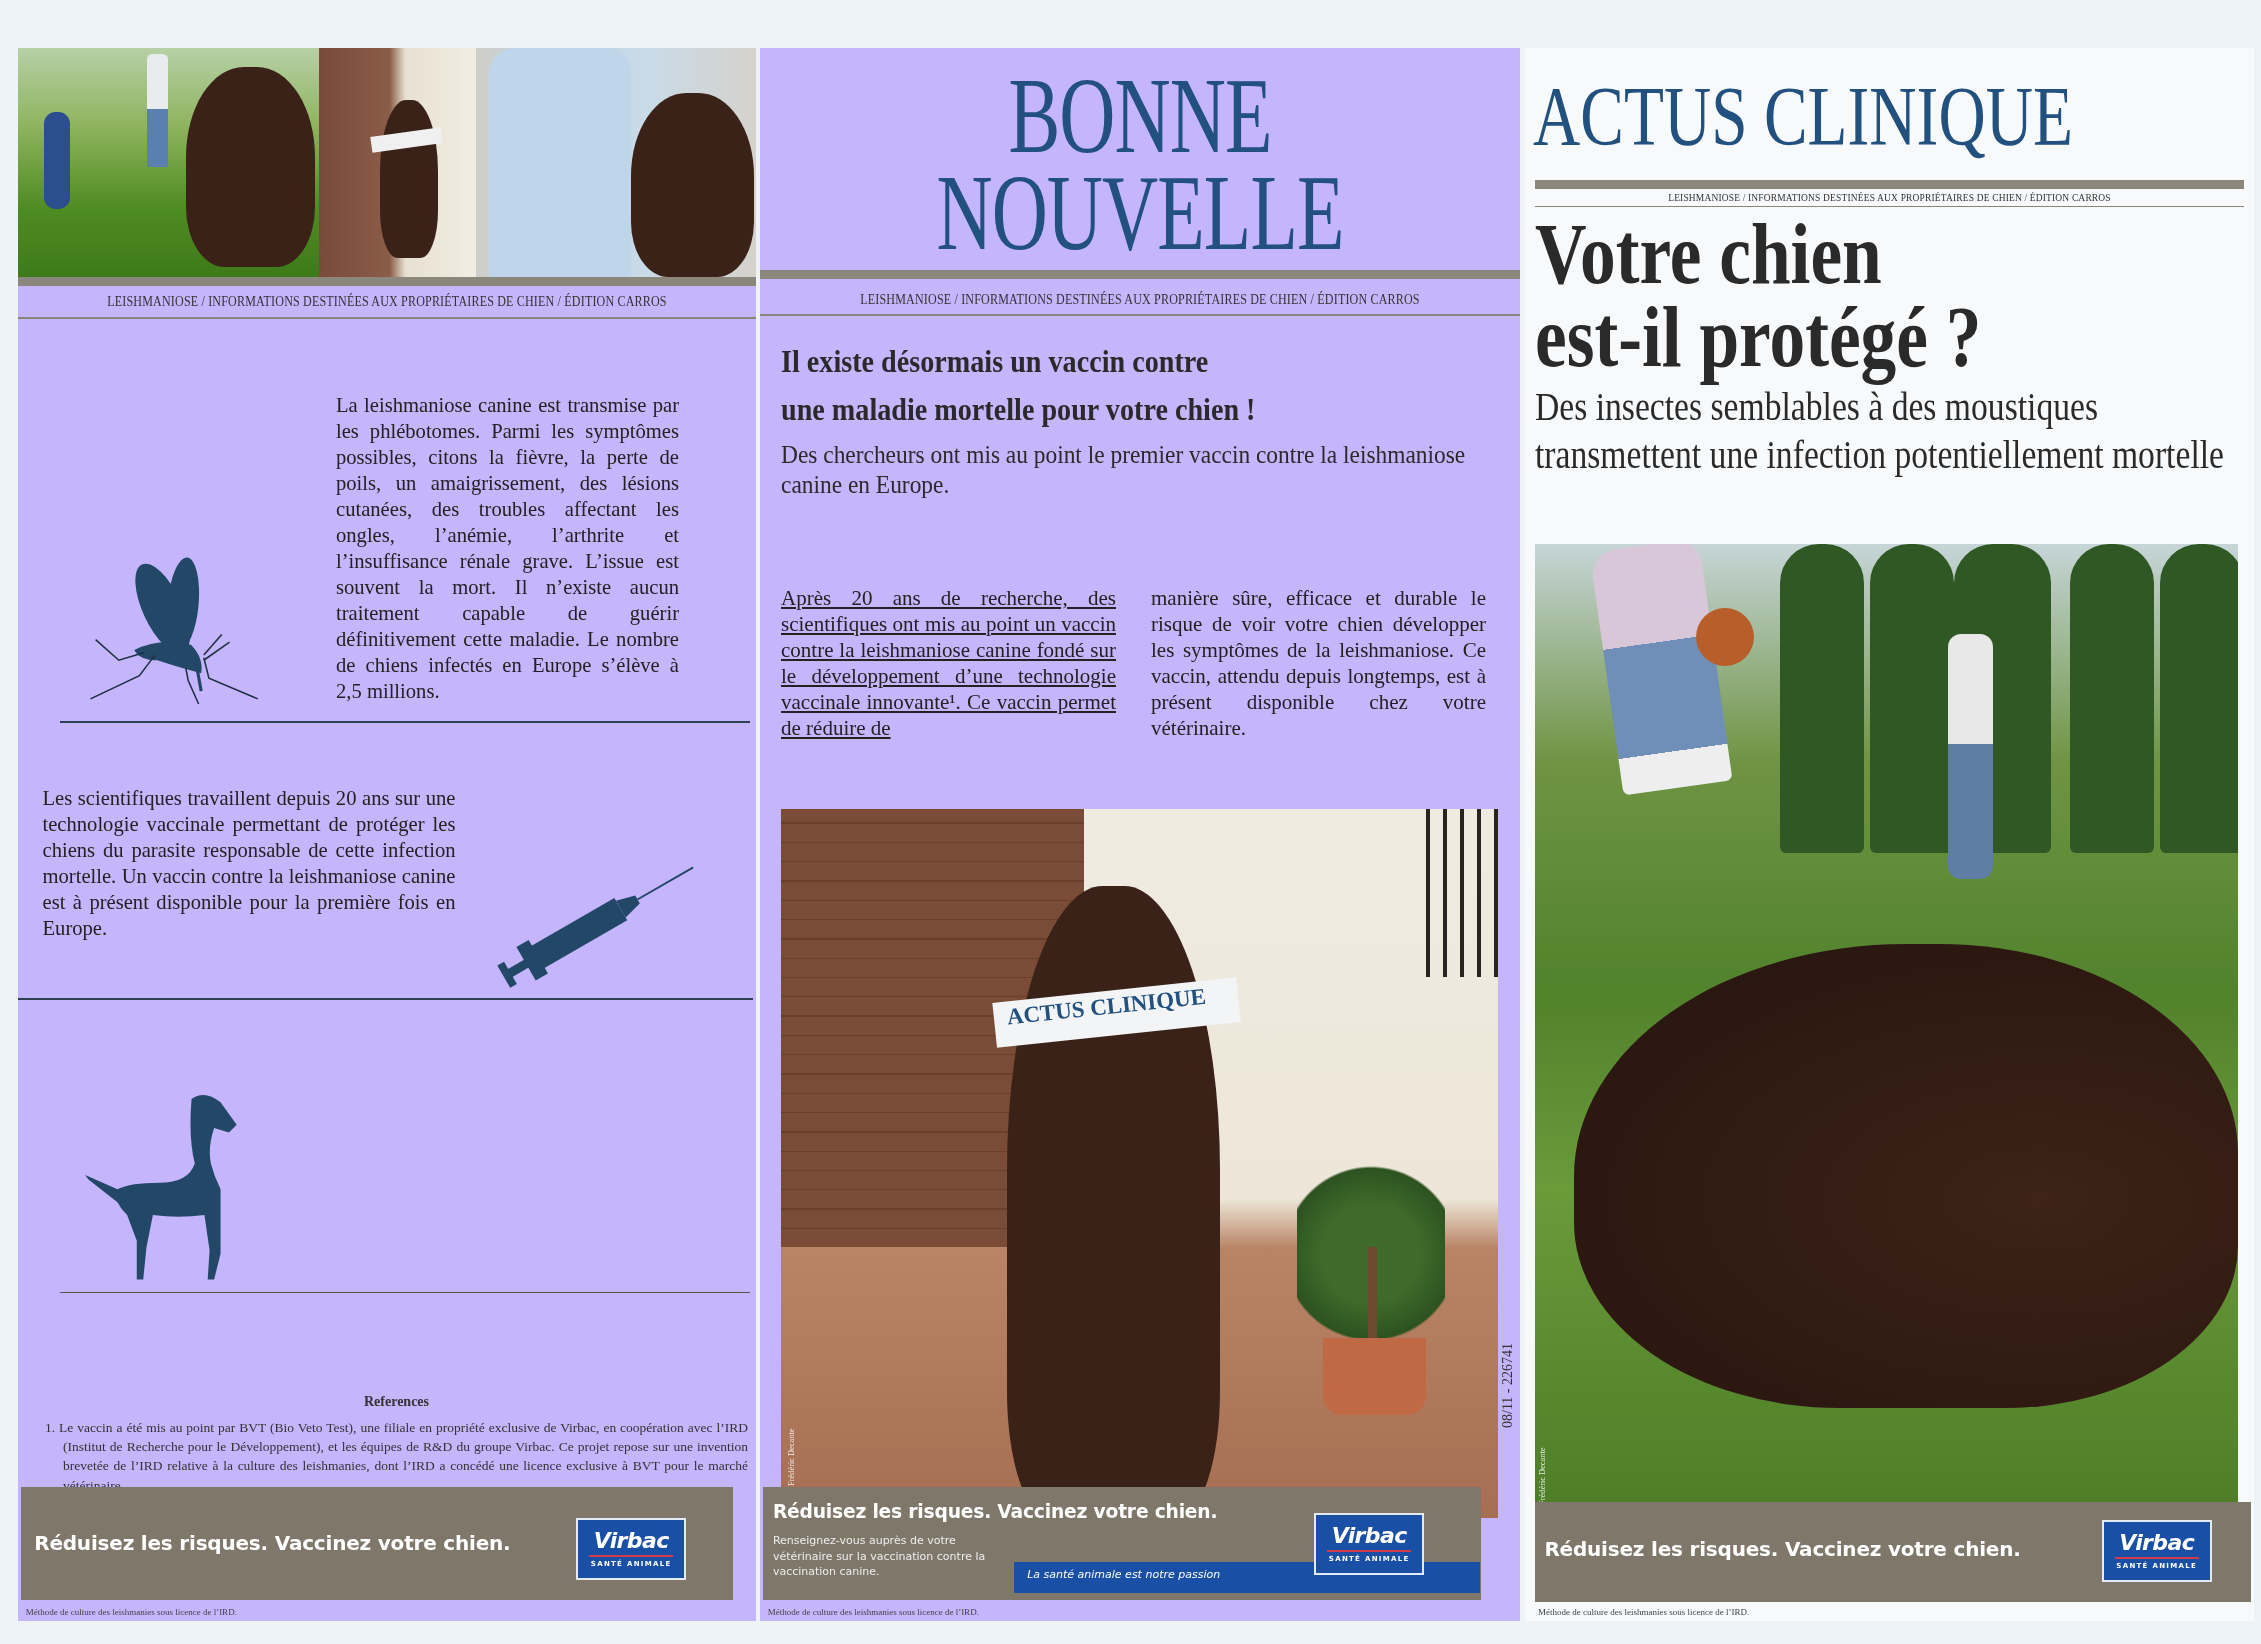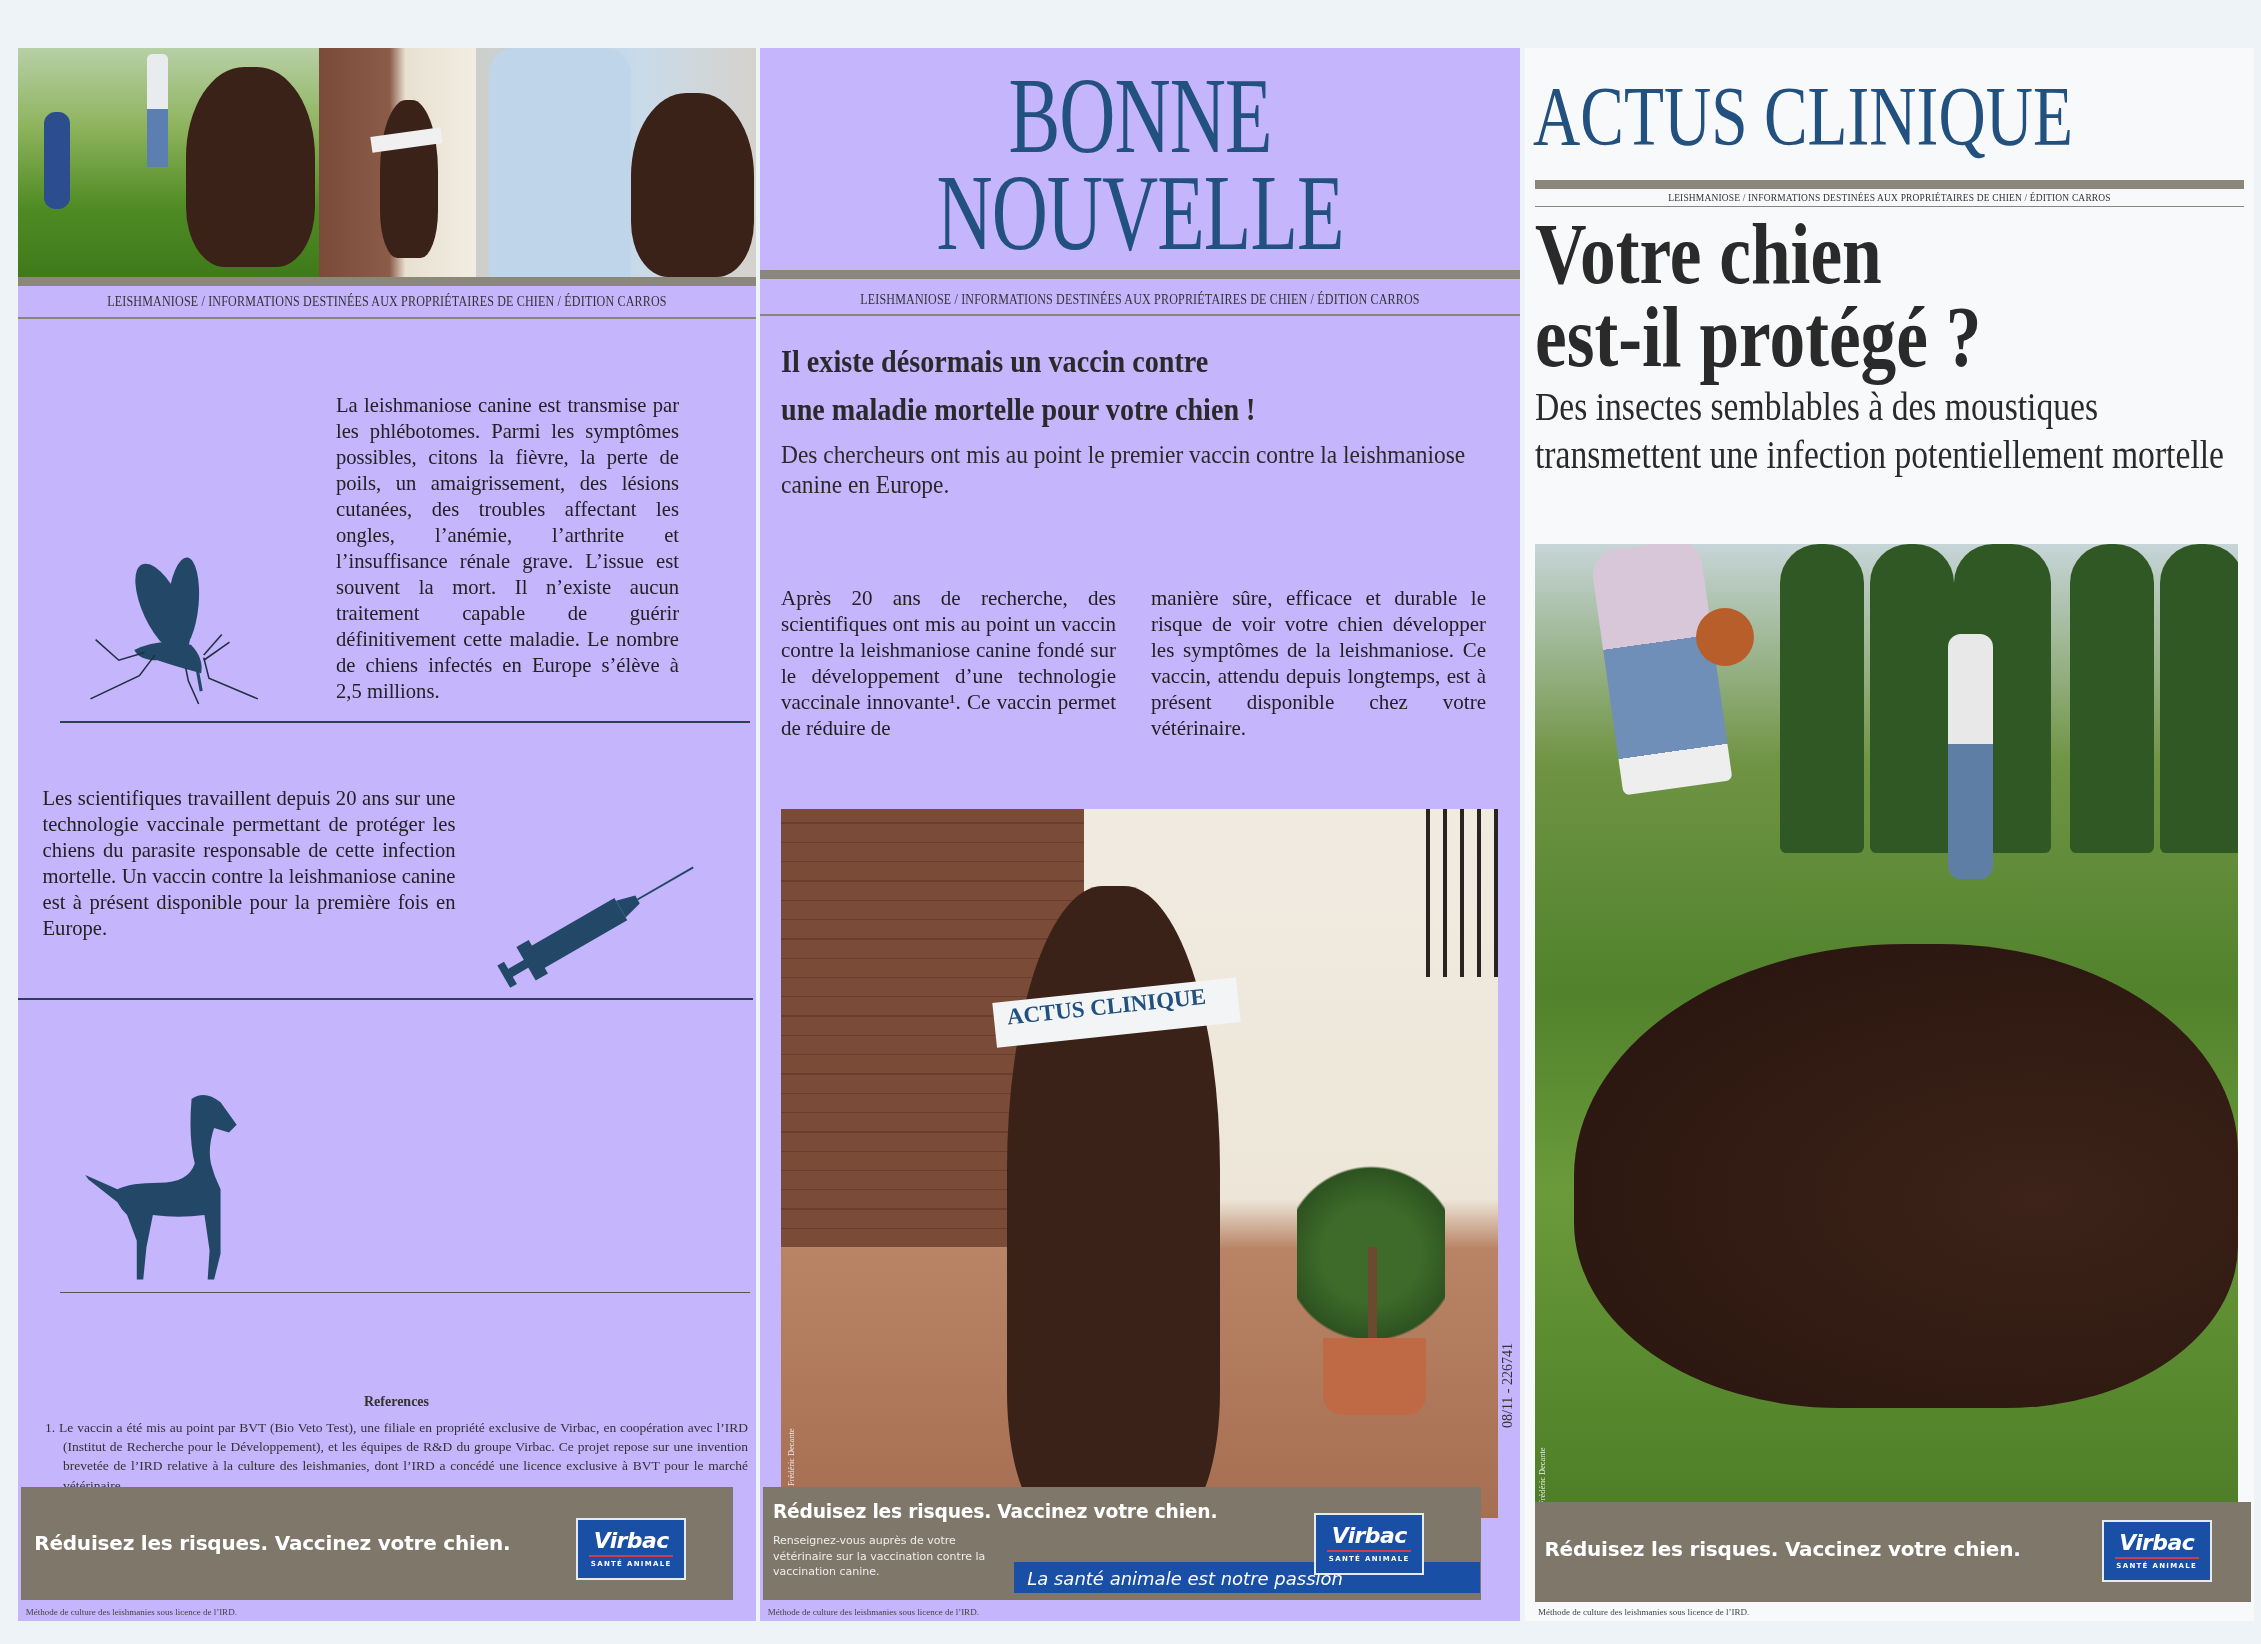--- a/index.html
+++ b/index.html
@@ -44,21 +44,21 @@
   .fine { position: absolute; font-size: 9px; color: #444; white-space: nowrap; }
 
   
   .bn-title { position: absolute; left: 0; top: 19.3px; width: 760px; text-align: center; font-family: "Liberation Serif", serif; font-size: 108px; line-height: 97px; color: #22507f; font-weight: normal; transform: scaleX(0.72); transform-origin: center top; letter-spacing: -1.3px; }
   .p2-bar { position: absolute; left: 0; top: 222px; width: 760px; height: 9px; background: #8c877b; }
   .p2-kicker { position: absolute; left: 0; top: 244px; width: 760px; }
   .p2-line { position: absolute; left: 0; top: 266px; width: 760px; height: 1.9px; background: #8a857b; }
   .p2-head { position: absolute; left: 21px; top: 289px; width: 722px; font-size: 32px; line-height: 48px; font-weight: bold; color: #2a2a2a; transform: scaleX(0.88); transform-origin: left top; }
   .p2-deck { position: absolute; left: 21px; top: 392px; width: 722px; font-size: 26px; line-height: 30px; color: #2a2a2a; transform: scaleX(0.9); transform-origin: left top; width: 800px; }
   .p2-col { position: absolute; top: 537px; width: 335px; font-size: 21px; line-height: 26px; text-align: justify; }
-  .p2-col.l { left: 21px; }
+  .p2-col.l { left: 21px; text-decoration: underline; }
   .p2-col.r { left: 391px; }
   .p2-photo { position: absolute; left: 21px; top: 761px; width: 717px; height: 709px; overflow: hidden;
     background: linear-gradient(180deg, #f0ebe1 0%, #ede6d8 55%, #b98466 62%, #a66e52 100%); }
   .door { position: absolute; left: 0; top: 0; width: 303px; height: 438px; background: repeating-linear-gradient(0deg, #7a4b36 0 18px, #6a3e2c 18px 19.3px); }
   .pot { position: absolute; left: 542px; top: 529px; width: 103px; height: 77px; background: #c06a45; border-radius: 0 0 19.3px 19.3px; }
   .tree { position: absolute; left: 516px; top: 348px; width: 148px; height: 193px; background: radial-gradient(circle, #3e6b2a 40%, #2d5220 70%, transparent 72%); }
   .photo-credit { position: absolute; font-size: 8.4px; color: #eee; transform: rotate(-90deg); transform-origin: left top; white-space: nowrap; }
   .code-label { position: absolute; font-size: 14px; color: #333; transform: rotate(-90deg); transform-origin: left top; white-space: nowrap; }
 
   
@@ -177,21 +177,21 @@
       <span>ACTUS CLINIQUE</span>
     </div>
     <div class="photo-credit" style="left:6.4px;top:703px;">Photo : Frédéric Decante</div>
   </div>
   <div class="code-label" style="left:740px;top:1380px;">08/11 - 226741</div>
 
   <div class="promo" style="left:3.2px;top:1439px;width:718px;height:113px;">
     <div class="slogan" style="left:9.7px;top:14px;font-size:18.7px;">Réduisez les risques. Vaccinez votre chien.</div>
     <div style="position:absolute;left:9.7px;top:46px;width:245px;font-family:'DejaVu Sans',sans-serif;font-size:11px;line-height:15.5px;color:#eee;">Renseignez-vous auprès de votre vétérinaire sur la vaccination contre la vaccination canine.</div>
     <div style="position:absolute;left:251px;top:75px;width:466px;height:31px;background:#1a4fa6;">
-      <span style="position:absolute;left:13px;top:6.4px;font-family:'DejaVu Sans',sans-serif;font-style:italic;color:#fff;font-size:18px;white-space:nowrap;">La santé animale est notre passion</span>
+      <span style="position:absolute;left:13px;top:6.4px;font-family:'DejaVu Sans',sans-serif;font-style:italic;color:#fff;font-size:11px;white-space:nowrap;">La santé animale est notre passion</span>
     </div>
     <div class="virbac" style="left:551px;top:26px;">
       <div class="v-name">Virbac</div>
       <div class="v-line"></div>
       <div class="v-sub">SANTÉ ANIMALE</div>
     </div>
   </div>
   <div class="fine" style="left:7.7px;top:1559px;">Méthode de culture des leishmanies sous licence de l’IRD.</div>
 </div>
 

